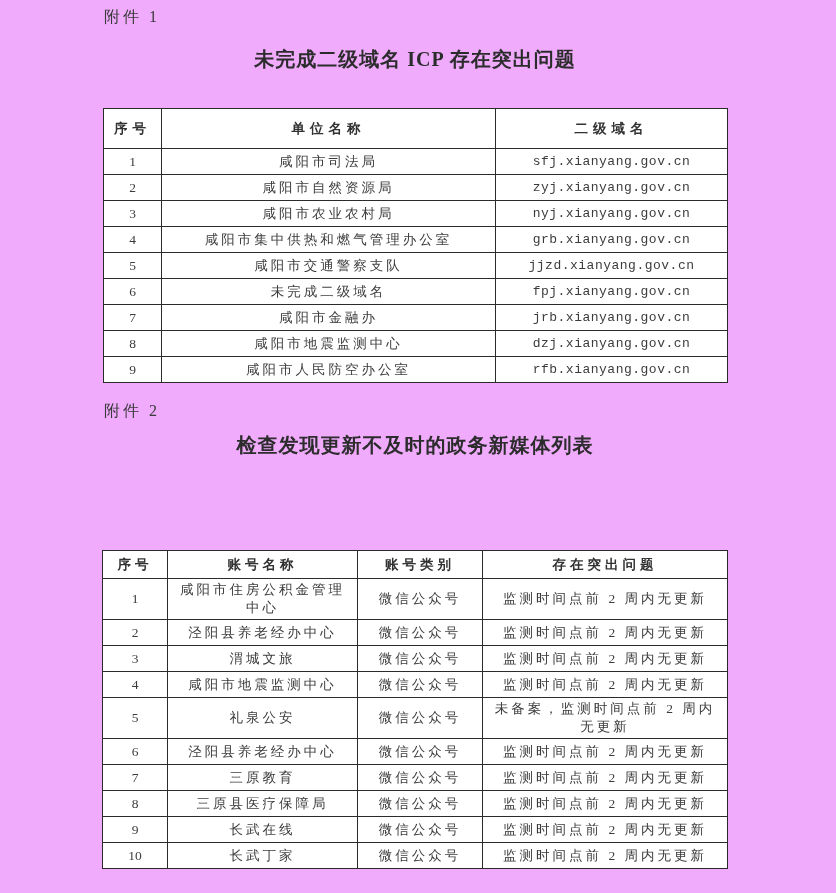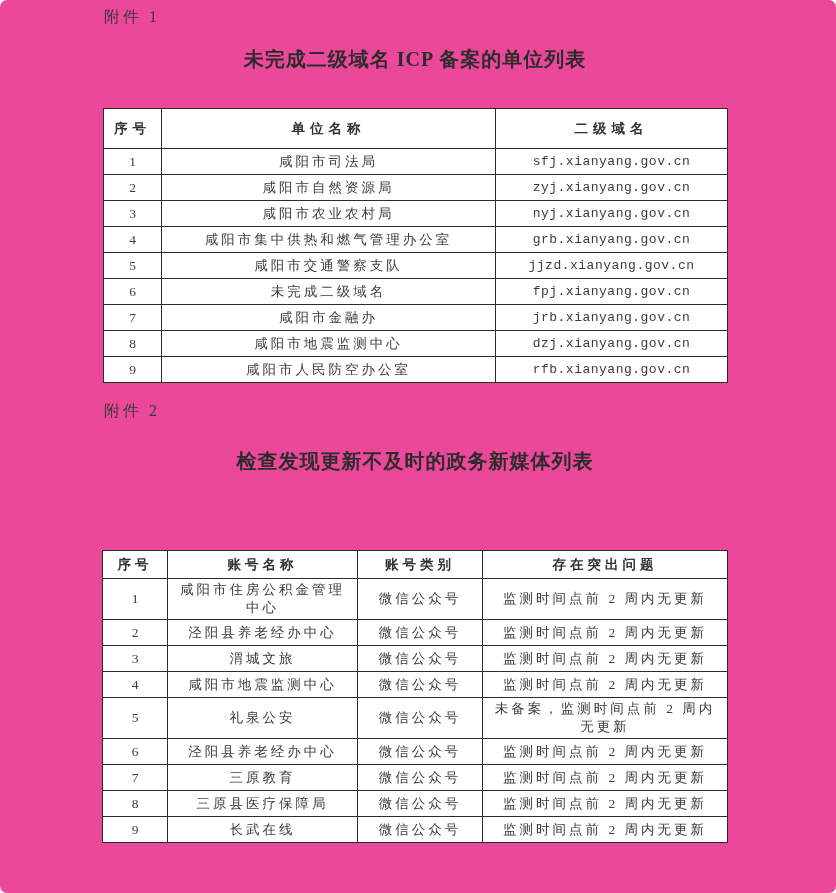--- a/index.html
+++ b/index.html
@@ -5,44 +5,43 @@
   * { margin: 0; padding: 0; box-sizing: border-box; }
   html, body { background: #ffffff; }
   body {
     width: 836px; height: 893px;
     font-family: "Liberation Serif", "DejaVu Serif", serif;
     color: #3c3c3c;
   }
   .page {
     position: relative;
     width: 836px; height: 893px;
-    background: #ec4899;
+    background: #f0abfc;
     overflow: hidden;
-    border-radius: 7px;
   }
   .att-label {
     position: absolute;
     left: 104px;
     font-size: 16px;
     letter-spacing: 3px;
     color: #3a3a3a;
   }
   #att1-label { top: 7px; }
   #att2-label { top: 401px; }
   .doc-title {
     position: absolute;
     left: 103px; width: 624px;
     text-align: center;
     font-size: 20px;
     font-weight: bold;
     color: #2c2c2c;
     letter-spacing: 1px;
   }
   #title1 { top: 46px; }
-  #title2 { top: 448px; }
+  #title2 { top: 432px; }
   .doc-subtitle {
     position: absolute;
     left: 103px; width: 624px;
     top: 489px;
     text-align: center;
     font-size: 17px;
     font-weight: bold;
     color: #2e2e2e;
     letter-spacing: 2px;
   }
@@ -80,21 +79,21 @@
   }
   td.num { letter-spacing: 0; }
 </style>
 </head>
 <body>
 
 <div class="page">
 
   <div class="att-label" id="att1-label">附件 1</div>
 
-  <div class="doc-title" id="title1">未完成二级域名 ICP 备案的单位列表</div>
+  <div class="doc-title" id="title1">未完成二级域名 ICP 存在突出问题</div>
 
   <table id="table1">
     <colgroup>
       <col style="width:58px">
       <col style="width:334px">
       <col style="width:232px">
     </colgroup>
     <thead>
         <tr>
           <th>序号</th>
@@ -219,16 +218,22 @@
           <td>三原县医疗保障局</td>
           <td>微信公众号</td>
           <td>监测时间点前 2 周内无更新</td>
         </tr>
         <tr>
           <td class="num">9</td>
           <td>长武在线</td>
           <td>微信公众号</td>
           <td>监测时间点前 2 周内无更新</td>
         </tr>
+        <tr>
+          <td class="num">10</td>
+          <td>长武丁家</td>
+          <td>微信公众号</td>
+          <td>监测时间点前 2 周内无更新</td>
+        </tr>
       </tbody>
   </table>
 
 </div>
 
 </body></html>

